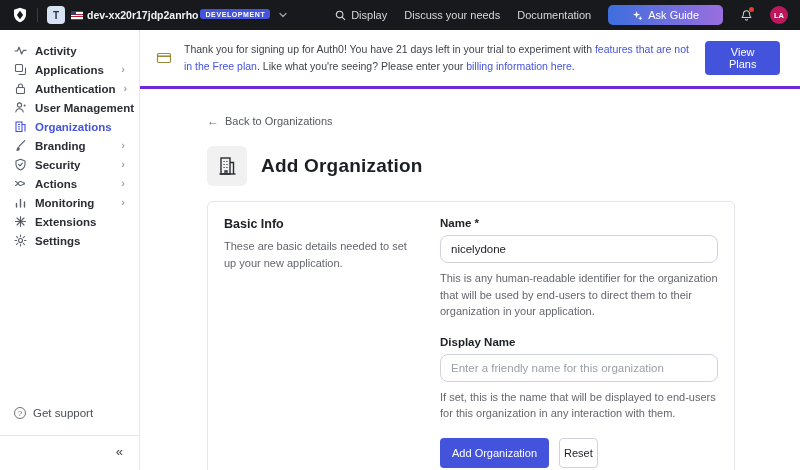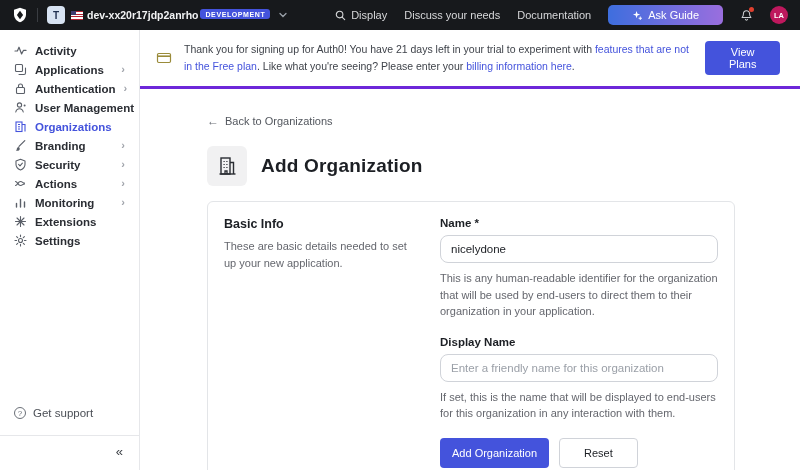--- a/index.html
+++ b/index.html
@@ -85,21 +85,21 @@
     margin-bottom:6px; }
   .text-input { width:100%; height:28px; border:1px solid #d0d3d9; border-radius:8px;
     padding:0 10px; font-size:11.5px; color:#1c1f24; font-family:"Liberation Sans",sans-serif;
     outline:none; }
   .text-input::placeholder { color:#9ba0a8; }
   .help { font-size:11px; color:#65676e; line-height:1.5; margin:7px 0 16px; }
   .btn-row { display:flex; gap:10px; margin-top:4px; }
   .btn-primary { background:#4453dc; color:#fff; border:none; font-size:11px;
     font-weight:500; padding:8px 12px; border-radius:4px; cursor:pointer; }
   .btn-secondary { background:#fff; color:#1c1f24; border:1px solid #d0d3d9;
-    font-size:11px; font-weight:500; padding:8px 24px; border-radius:4px; cursor:pointer; }
+    font-size:11px; font-weight:500; padding:8px 4px; border-radius:4px; cursor:pointer; }
   svg { display:block; }
 </style>
 </head>
 <body>
 
 <div class="topbar">
   <div class="topbar-left">
     <span>
       <svg width="16" height="16" viewBox="0 0 24 24">
           <path fill="#fff" d="M12 1l9 3.2v7.1c0 5.2-3.6 9.6-9 11.7-5.4-2.1-9-6.5-9-11.7V4.2L12 1z"></path>

